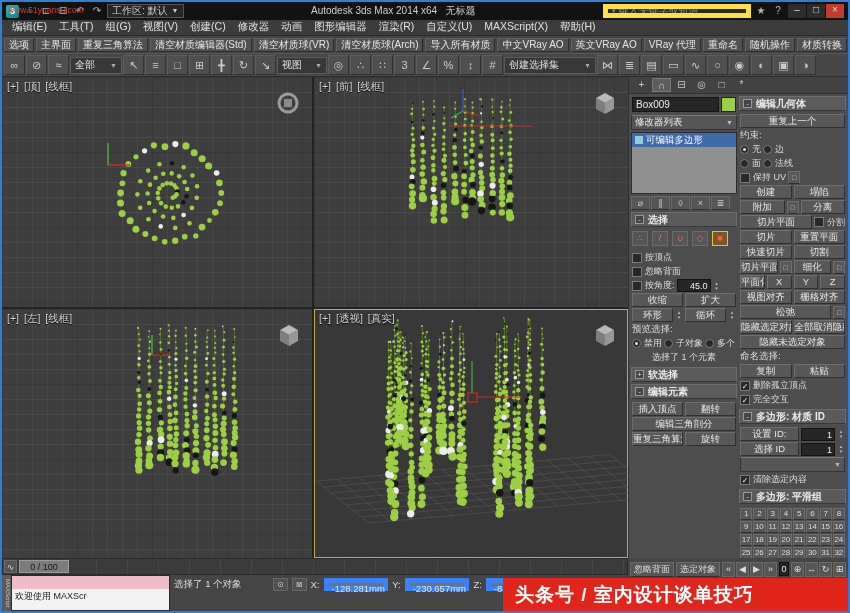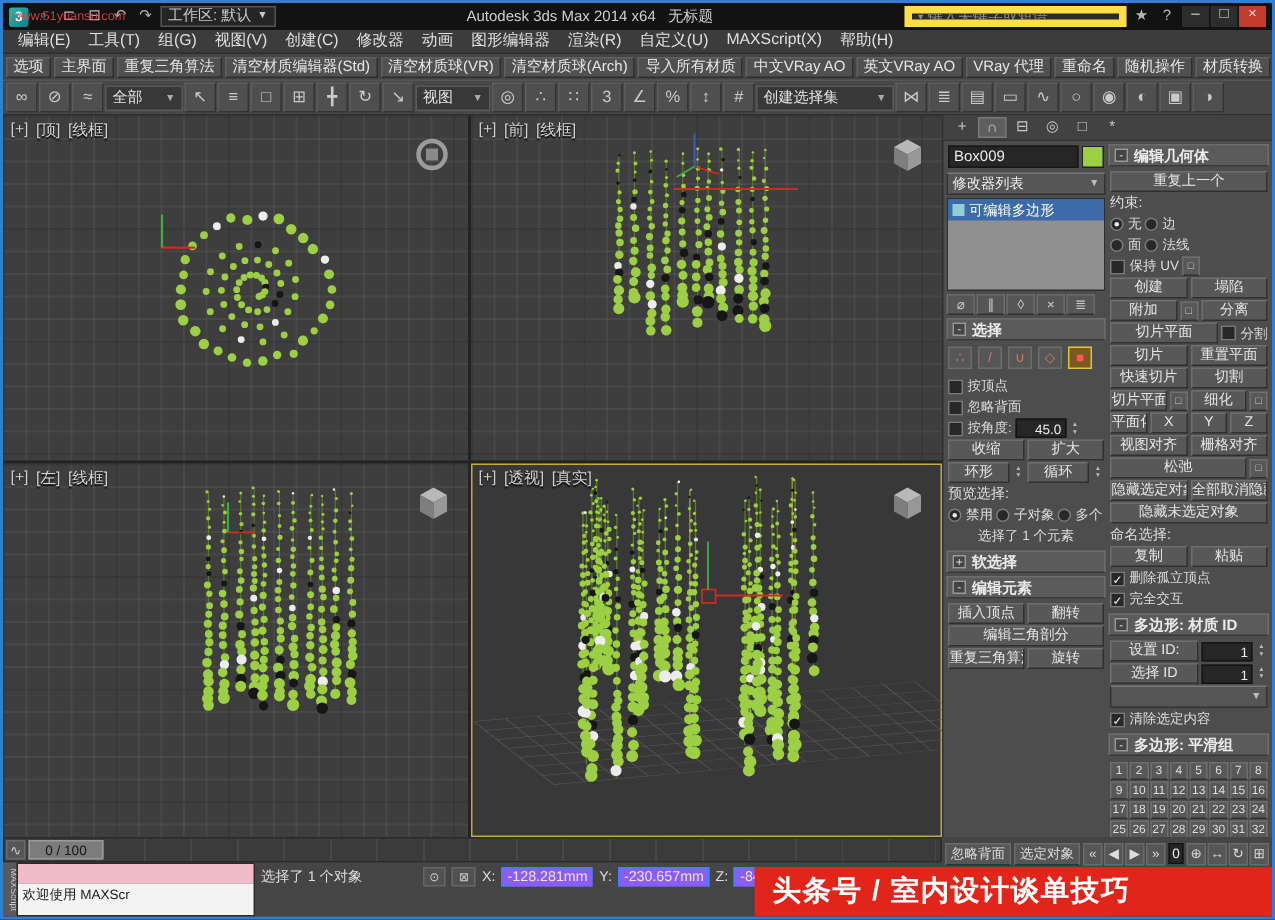--- a/index.html
+++ b/index.html
@@ -78,21 +78,21 @@
 .tlhandle{position:absolute;left:16px;top:1px;width:50px;height:13px;background:#7c7c7c;border:1px solid #9a9a9a;color:#151515;font-size:9px;text-align:center;line-height:12px;}
 
 .statusbar{position:absolute;left:0;top:573px;width:626px;height:36px;background:#454545;display:flex;}
 .listener{width:168px;display:flex;flex:0 0 auto;}
 .ltab{width:9px;background:#5a5a5a;color:#c8c8c8;font-size:6px;writing-mode:vertical-rl;text-align:center;overflow:hidden;}
 .lrows{flex:1;display:flex;flex-direction:column;border:1px solid #2a2a2a;}
 .lrow1{height:13px;background:#f0bcca;}
 .lrow2{flex:1;background:#f3f3f3;color:#1a1a1a;font-size:9px;padding:1px 3px;white-space:nowrap;overflow:hidden;}
 .statmid{flex:1;display:flex;flex-direction:column;gap:2px;padding:2px 4px;font-size:9.5px;color:#ddd;overflow:hidden;}
 .srow{display:flex;align-items:center;gap:4px;height:14px;white-space:nowrap;}
-.sfield{background:#8b5cf6;border:1px solid #3b82f6;min-width:58px;height:13px;line-height:12px;padding:0 3px;color:#e8e8e8;}
+.sfield{background:#737373;border:5px solid #3b82f6;min-width:58px;height:13px;line-height:12px;padding:0 3px;color:#e8e8e8;}
 .stoggle{width:16px;height:13px;background:#515151;border:1px solid #666;text-align:center;line-height:12px;font-size:8px;color:#ccc;}
 
 .animctrl{position:absolute;left:626px;top:556px;width:220px;height:22px;background:#454545;display:flex;align-items:center;gap:2px;padding:0 2px;font-size:9px;color:#ddd;overflow:hidden;}
 .akbtn{height:15px;line-height:13px;background:#565656;border:1px solid #6a6a6a;border-bottom-color:#303030;padding:0 3px;white-space:nowrap;}
 .pbtn{width:13px;height:15px;line-height:13px;background:#565656;border:1px solid #6a6a6a;text-align:center;}
 .fframe{width:24px;height:14px;background:#262626;border:1px solid #141414;text-align:center;line-height:13px;color:#eee;}
 
 .banner{position:absolute;right:0;bottom:0;width:345px;height:33px;background:#e1251b;color:#fff;font-size:19px;font-weight:bold;line-height:33px;padding-left:12px;letter-spacing:1px;z-index:60;white-space:nowrap;overflow:hidden;}
 .topwm{position:absolute;left:6px;top:3px;color:rgba(235,70,70,.85);font-size:8.5px;z-index:70;}
 </style>

